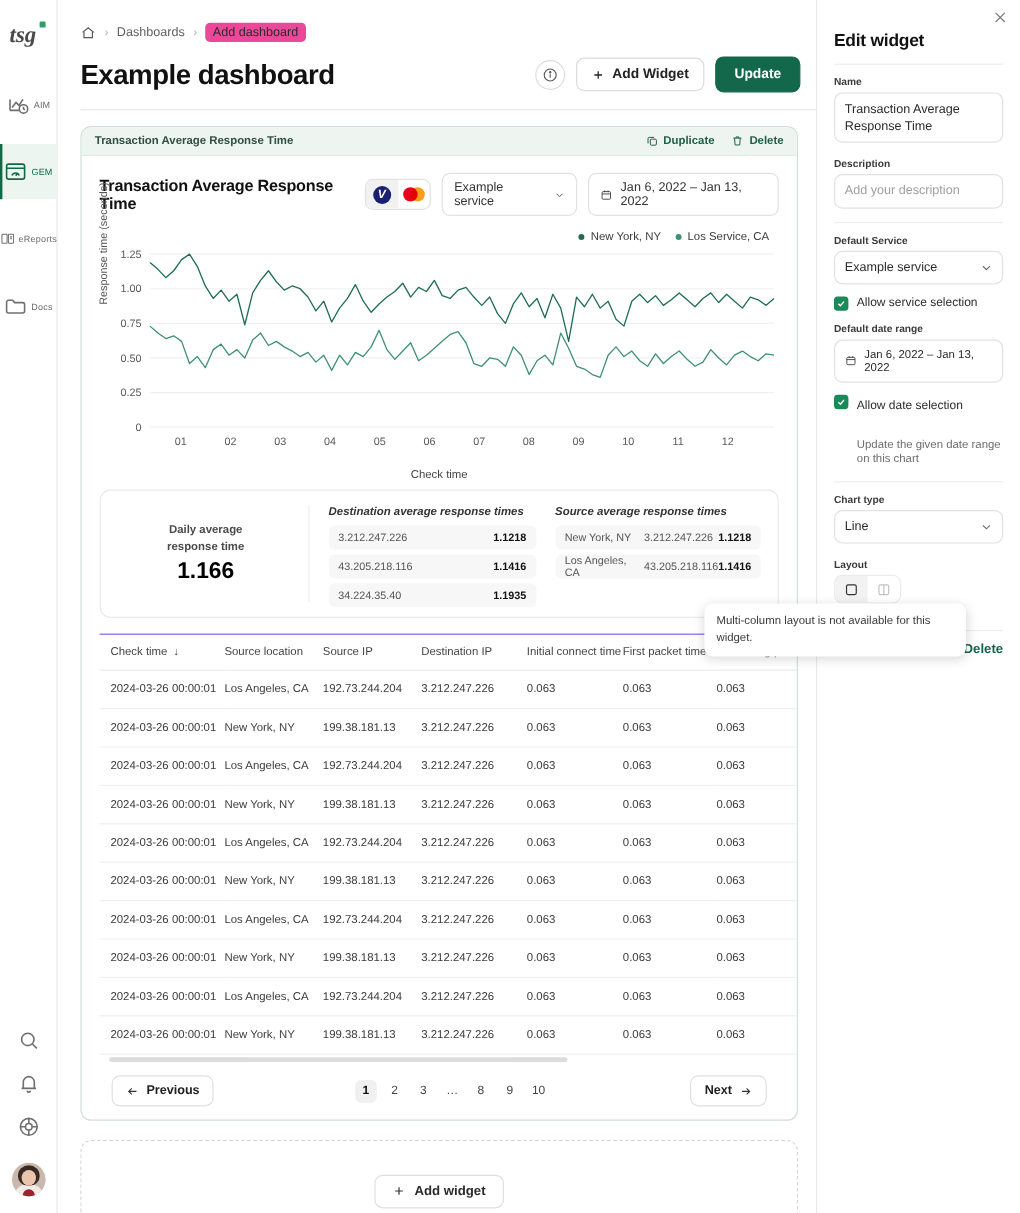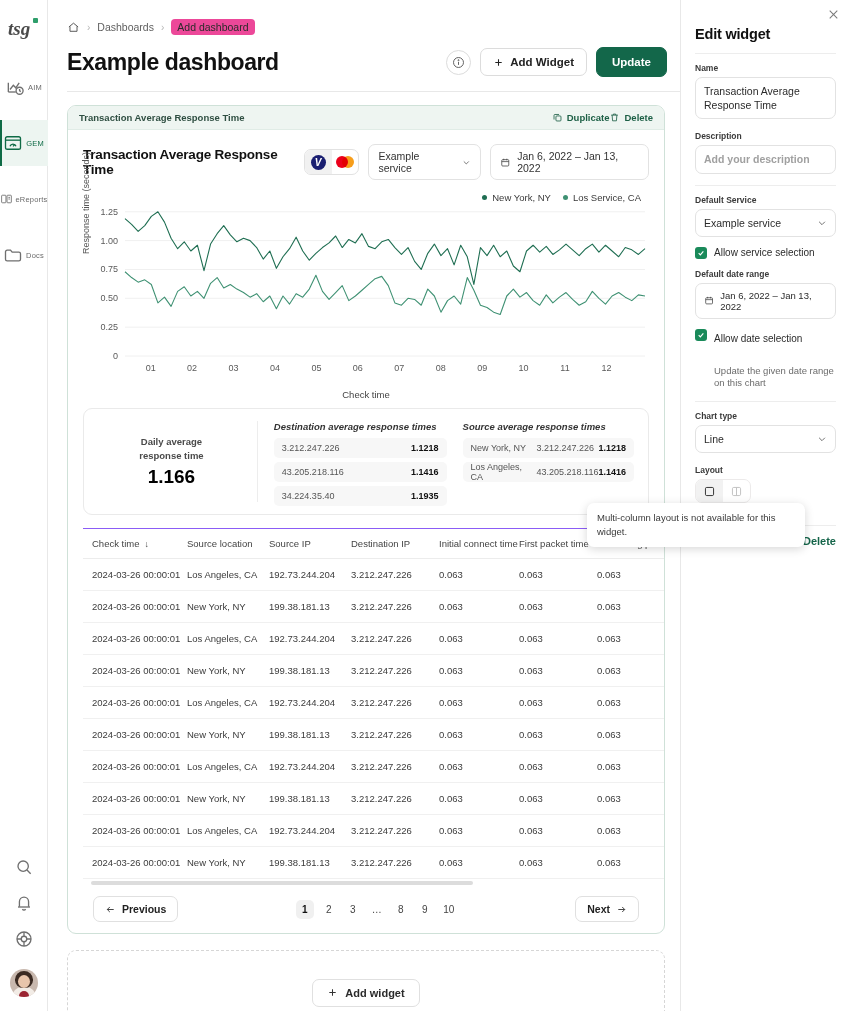--- a/index.html
+++ b/index.html
@@ -72,21 +72,21 @@
   
   .widget {
     margin-top: 13px; width: 598px; border: 1px solid #cfe1d8; border-radius: 9px;
     overflow: hidden; background: #fff;
   }
   .widget-bar {
     background: #eef5f1; height: 24px; display: flex; align-items: center;
     justify-content: space-between; padding: 0 11px; border-bottom: 1px solid #e0ece6;
   }
   .widget-bar-title { font-size: 9.5px; color: #2f4f42; font-weight: bold; }
-  .widget-bar-actions { display:flex; align-items:flex-end; }
+  .widget-bar-actions { display:flex; align-items:flex-end; gap: 14px; }
   .wb-action { display:flex; align-items:center; gap:4px; font-size: 9.5px; font-weight:bold; color:#1c5f45; cursor:pointer; }
 
   .widget-body { padding: 14px 15px 0 15px; }
   .wh-row { display:flex; align-items:center; justify-content:space-between; }
   .wh-title { font-size: 13.5px; font-weight: bold; color:#111; letter-spacing:-.2px; }
   .wh-controls { display:flex; align-items:center; gap: 9px; }
   .cards-group { display:flex; border:1px solid #e2e2e2; border-radius:7px; overflow:hidden; background:#fff; }
   .card-chip { width:28px; height:24px; display:flex; align-items:center; justify-content:center; cursor:pointer; }
   .card-chip.sel { background:#f1f1f1; }
   .visa-badge { width:15px; height:15px; border-radius:50%; background:#1a1f71; color:#fff; font-size:10px; font-weight:bold; display:flex; align-items:center; justify-content:center; font-style:italic; }
@@ -176,21 +176,21 @@
     border-left: 1px solid #e8e8e8; padding: 16px 14px 0 14px; position: relative;
   }
   .panel-close { position:absolute; right: 10px; top: 8px; width:13px; height:13px; cursor:pointer; }
   .panel-title { font-size: 14.5px; font-weight: bold; color:#111; margin-top: 10px; letter-spacing:-.2px; }
   .panel-rule { height:1px; background:#ededed; margin: 11px 0 9px 0; }
   .fld-label { font-size: 8.5px; font-weight:bold; color:#3a3a3a; margin-bottom: 4px; }
   .fld-box {
     border:1px solid #e2e2e2; border-radius:7px; background:#fff; padding: 6px 8px;
     font-size: 10.5px; color:#2b2b2b; line-height: 1.35; cursor: text;
   }
-  .fld-box.ph { color:#a0a0a0;font-weight:bold; }
+  .fld-box.ph { color:#a0a0a0; }
   .fld-select {
     border:1px solid #e2e2e2; border-radius:7px; background:#fff; padding: 7px 8px;
     font-size: 10.5px; color:#2b2b2b; display:flex; align-items:center; justify-content:space-between; cursor:pointer;
   }
   .fld-date {
     border:1px solid #e2e2e2; border-radius:7px; background:#fff; padding: 6px 8px;
     font-size: 9.5px; color:#2b2b2b; display:flex; align-items:center; gap:6px; cursor:pointer;
   }
   .chk-row { display:flex; align-items:flex-start; gap: 7px; margin: 9px 0 9px 0; }
   .chk { width:12px; height:12px; border-radius:3px; background:#1a8a5a; display:flex; align-items:center;

